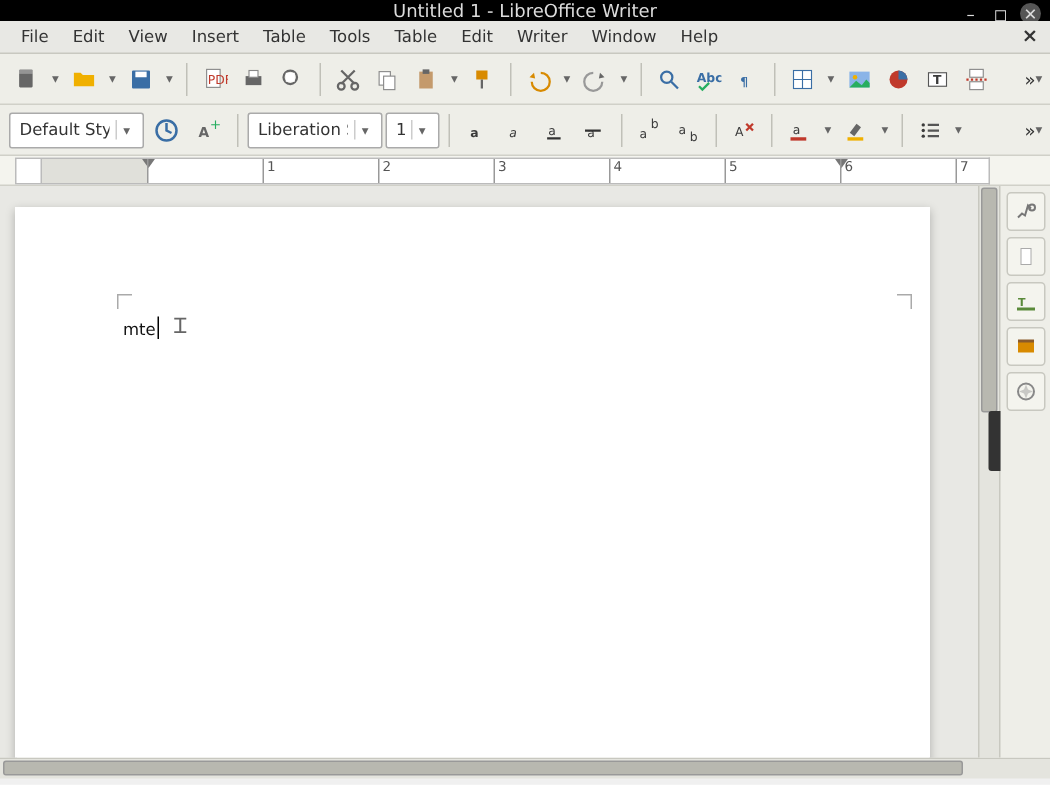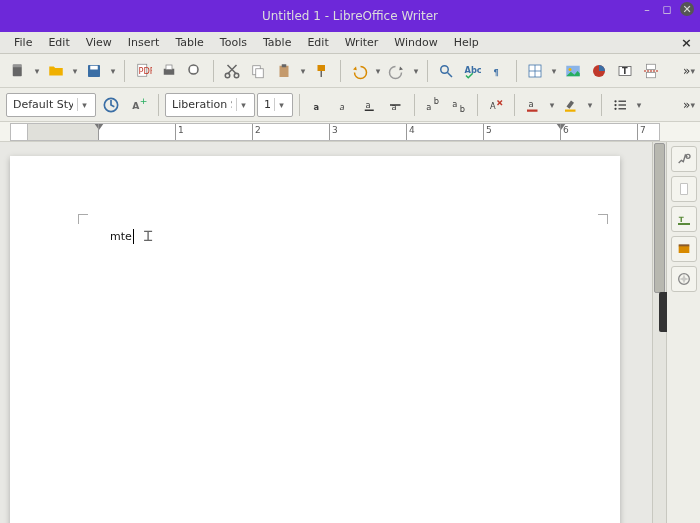--- a/index.html
+++ b/index.html
@@ -1,18 +1,18 @@
 <!DOCTYPE html>
 <html><head>
 <meta charset="utf-8">
 <style>
   * { margin: 0; padding: 0; box-sizing: border-box; font-family: "DejaVu Sans", "Liberation Sans", sans-serif; font-size: 11px; }
   html,body { width: 700px; height: 523px; background:#f0f0f0; color:#333; }
   
-  .titlebar { background:#6d28d9; color:#dcdcdc; height:32px; display:flex; align-items:center; justify-content:center; position:relative; }
+  .titlebar { background:#000000; color:#dcdcdc; height:14px; display:flex; align-items:center; justify-content:center; position:relative; }
   .titlebar .title { font-size:12px; font-weight:500; }
   .titlebar .wbtns { position:absolute; right:6px; top:2px; display:flex; gap:6px; }
   .wbtn { width:14px; height:14px; border-radius:50%; display:flex; align-items:center; justify-content:center; color:#dcdcdc; cursor:pointer; }
   .wbtn.close { background:#555; }
   
   .menubar { background:#e8e8e4; height:22px; display:flex; align-items:center; padding:0 6px; border-bottom:1px solid #c8c8c0; position:relative;}
   .menubar .mitem { padding:3px 8px; border-radius:3px; cursor:pointer; }
   .menubar .closex { position:absolute; right:8px; top:3px; font-size:13px; font-weight:bold; cursor:pointer;}
   
   .toolbar { background:#eeeee8; height:34px; display:flex; align-items:center; padding:0 6px; gap:2px; border-bottom:1px solid #d0d0c8; flex-wrap:nowrap; overflow:hidden;}
@@ -36,21 +36,21 @@
   .ruler .unit { width:77px; position:relative; border-left:1px solid #999; }
   .ruler .unit span{ position:absolute; left:2px; top:1px; font-size:9px; color:#555;}
   .ruler .tri { position:absolute; top:-1px; width:0;height:0;border-left:5px solid transparent;border-right:5px solid transparent;border-top:7px solid #777;}
   
   .workspace { display:flex; height:381px; background:#e8e8e4; position:relative;}
   .docarea { flex:1; position:relative; overflow:hidden;}
   .page { position:absolute; left:10px; top:14px; width:610px; height:480px; background:#fff; box-shadow:0 2px 6px rgba(0,0,0,0.25);}
   .margin-mark { position:absolute; width:10px; height:10px; border-color:#aaa; }
   .margin-mark.tl { left:68px; top:58px; border-left:1px solid #aaa; border-top:1px solid #aaa;}
   .margin-mark.tr { right:12px; top:58px; border-right:1px solid #aaa; border-top:1px solid #aaa;}
-  .doctext { position:absolute; left:72px; top:72px; font-family:"Liberation Serif", serif; font-size:14px; color:#111; display:flex; align-items:center;margin-left:28px;}
+  .doctext { position:absolute; left:72px; top:72px; font-family:"Liberation Serif", serif; font-size:14px; color:#111; display:flex; align-items:flex-end;}
   .cursor { display:inline-block; width:1px; height:15px; background:#000; margin-left:1px;}
   .ibeam { margin-left:10px; font-size:14px; color:#666;}
   .vscroll { width:14px; background:#e4e4de; border-left:1px solid #c8c8c0; display:flex; flex-direction:column;}
   .vscroll .thumb { background:#b8b8b0; border:1px solid #999; border-radius:2px; margin:1px; }
   .sidebar { width:34px; background:#eeeee8; border-left:1px solid #c8c8c0; display:flex; flex-direction:column; align-items:center; padding-top:4px; gap:4px;}
   .sbtn { width:26px; height:26px; border:1px solid #c8c8c0; border-radius:3px; display:flex; align-items:center; justify-content:center; cursor:pointer; background:#f4f4ee;}
   .sbtn svg{width:16px;height:16px;}
   .handle { position:absolute; right:33px; top:150px; width:8px; height:40px; background:#333; border-radius:2px 0 0 2px; cursor:pointer;}
   
   .hscrollrow{ height:14px; background:#e4e4de; border-top:1px solid #c8c8c0; display:flex;}

